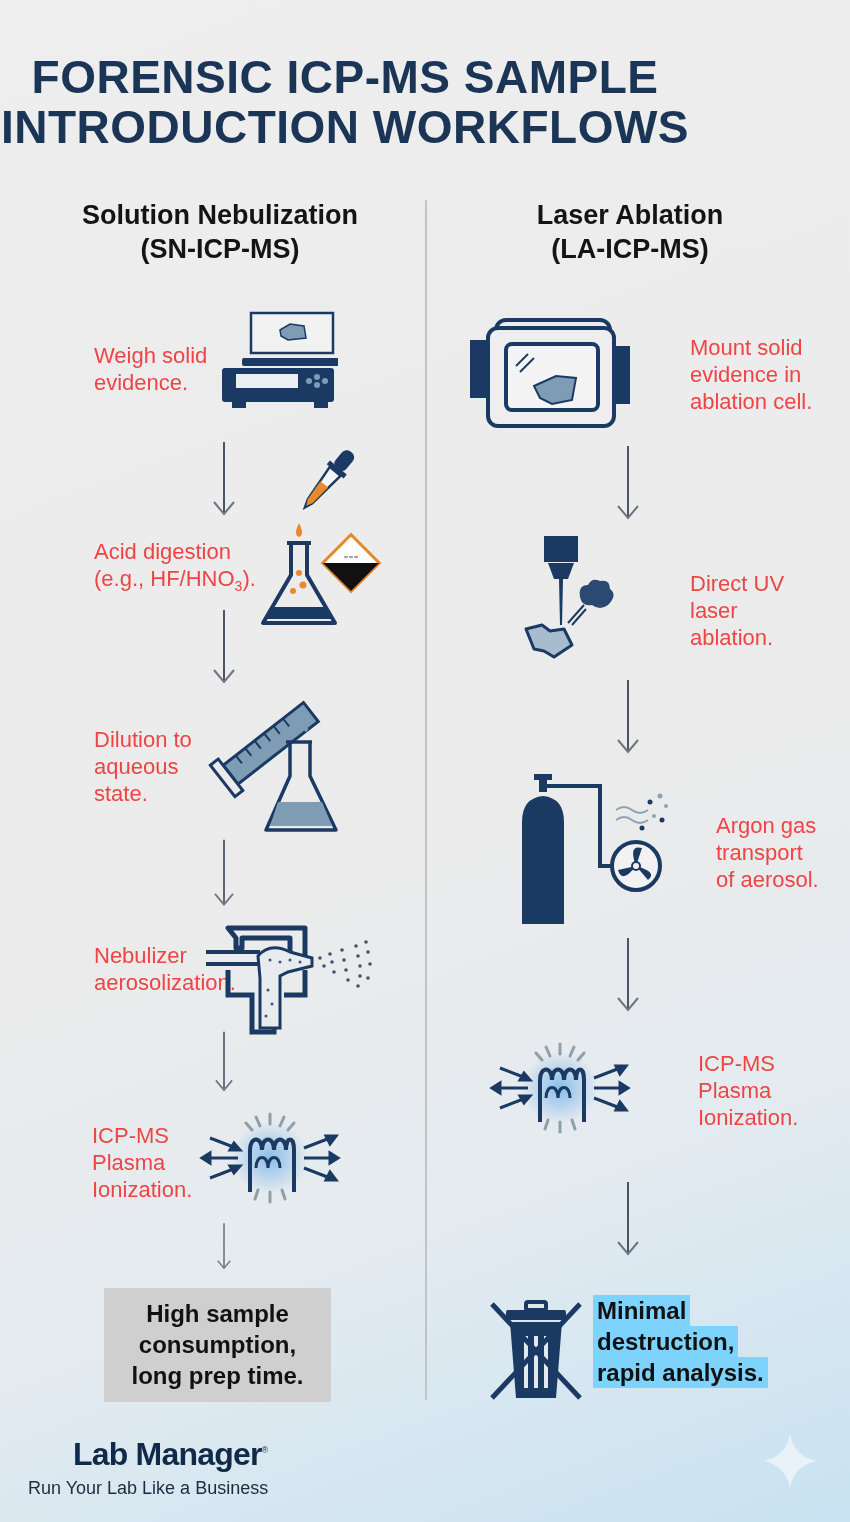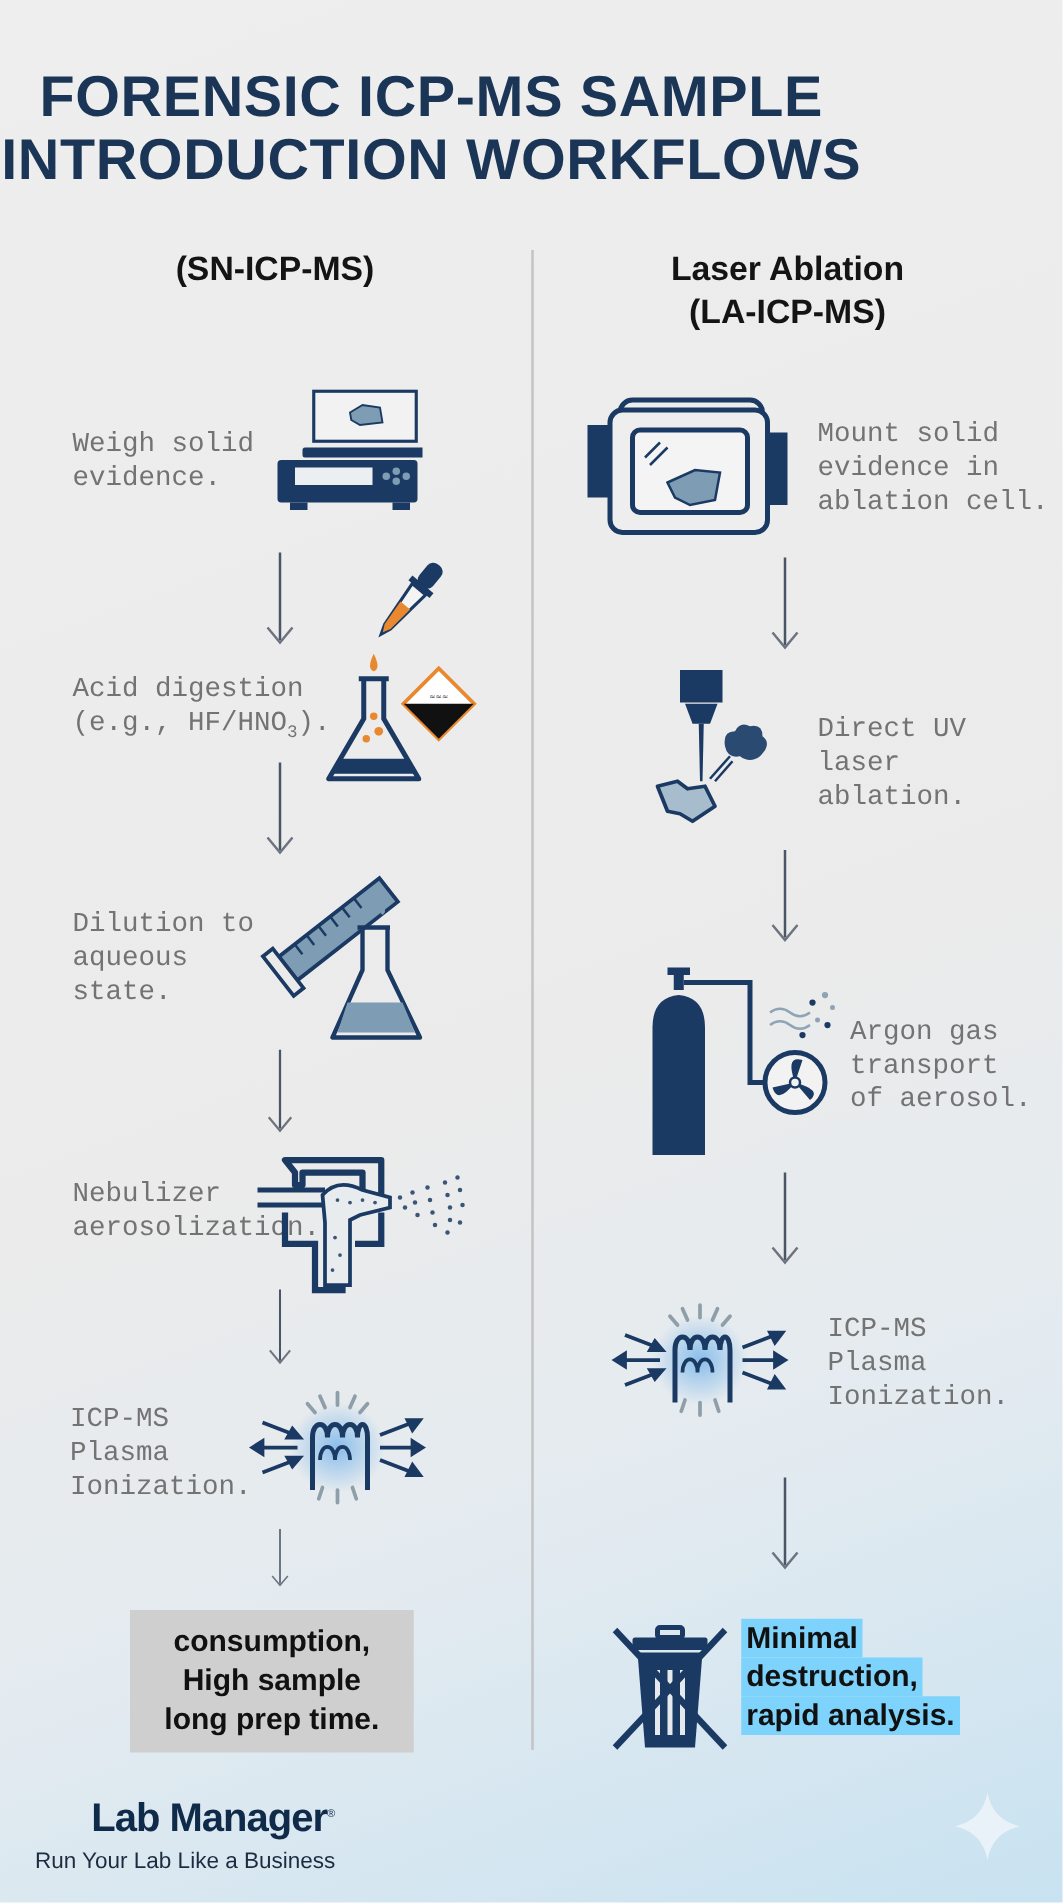--- a/index.html
+++ b/index.html
@@ -19,22 +19,22 @@
   .col-head {
     position: absolute; top: 198px; width: 420px; text-align: center;
     font-family: "Liberation Sans", sans-serif; font-weight: 700;
     font-size: 27px; line-height: 34px; color: #141414;
   }
   .divider {
     position: absolute; left: 425px; top: 200px; width: 2px; height: 1200px;
     background: #c3c3c3;
   }
   .step-text {
-    position: absolute; font-family: Liberation Mono, monospace;
-    font-size: 22px; line-height: 27px; color: #737373;
+    position: absolute; font-family: Liberation Sans, sans-serif;
+    font-size: 22px; line-height: 27px; color: #ef4444; margin-left: 36px;
   }
   .icon { position: absolute; }
   .arrow { position: absolute; width: 30px; }
   .outcome-sn {
     position: absolute; left: 104px; top: 1288px; width: 227px; height: 114px;
     background: #cfcfcf; text-align: center;
     font-family: "Liberation Sans", sans-serif; font-weight: 700;
     font-size: 24px; line-height: 31px; padding-top: 10px; color: #111;
   }
   .outcome-la {
@@ -99,20 +99,21 @@
     </symbol>
   </defs>
 </svg>
 
 <div class="title">
   <div>FORENSIC ICP-MS SAMPLE</div>
   <div>INTRODUCTION WORKFLOWS</div>
 </div>
 
 <div class="col-head" style="left:10px">
+  <div>Solution Nebulization</div>
   <div>(SN-ICP-MS)</div>
 </div>
 <div class="col-head" style="left:420px">
   <div>Laser Ablation</div>
   <div>(LA-ICP-MS)</div>
 </div>
 
 <div class="divider"></div>
 
 <div class="step-text" style="left:58px;top:342px">
@@ -237,22 +238,22 @@
   <div>Ionization.</div>
 </div>
 <svg class="icon" style="left:190px;top:1108px" width="160" height="100">
     <use href="#plasma"></use>
   </svg>
 <svg class="arrow" style="left:209px;top:1222px" height="50">
     <use href="#arr"></use>
   </svg>
 
 <div class="outcome-sn">
+  <div>High sample</div>
   <div>consumption,</div>
-  <div>High sample</div>
   <div>long prep time.</div>
 </div>
 
 <svg class="icon" style="left:468px;top:314px" width="165" height="115" viewBox="0 0 165 115">
   <rect x="2" y="26" width="18" height="58" fill="#1b3a63"></rect>
   <rect x="144" y="32" width="18" height="58" fill="#1b3a63"></rect>
   <rect x="28" y="6" width="114" height="92" rx="10" fill="none" stroke="#1b3a63" stroke-width="4"></rect>
   <rect x="20" y="14" width="126" height="98" rx="10" fill="#eeeeee" stroke="#1b3a63" stroke-width="4"></rect>
   <rect x="38" y="30" width="92" height="66" rx="6" fill="#f4f4f4" stroke="#1b3a63" stroke-width="4"></rect>
   <line x1="48" y1="52" x2="60" y2="40" stroke="#1b3a63" stroke-width="2"></line>

